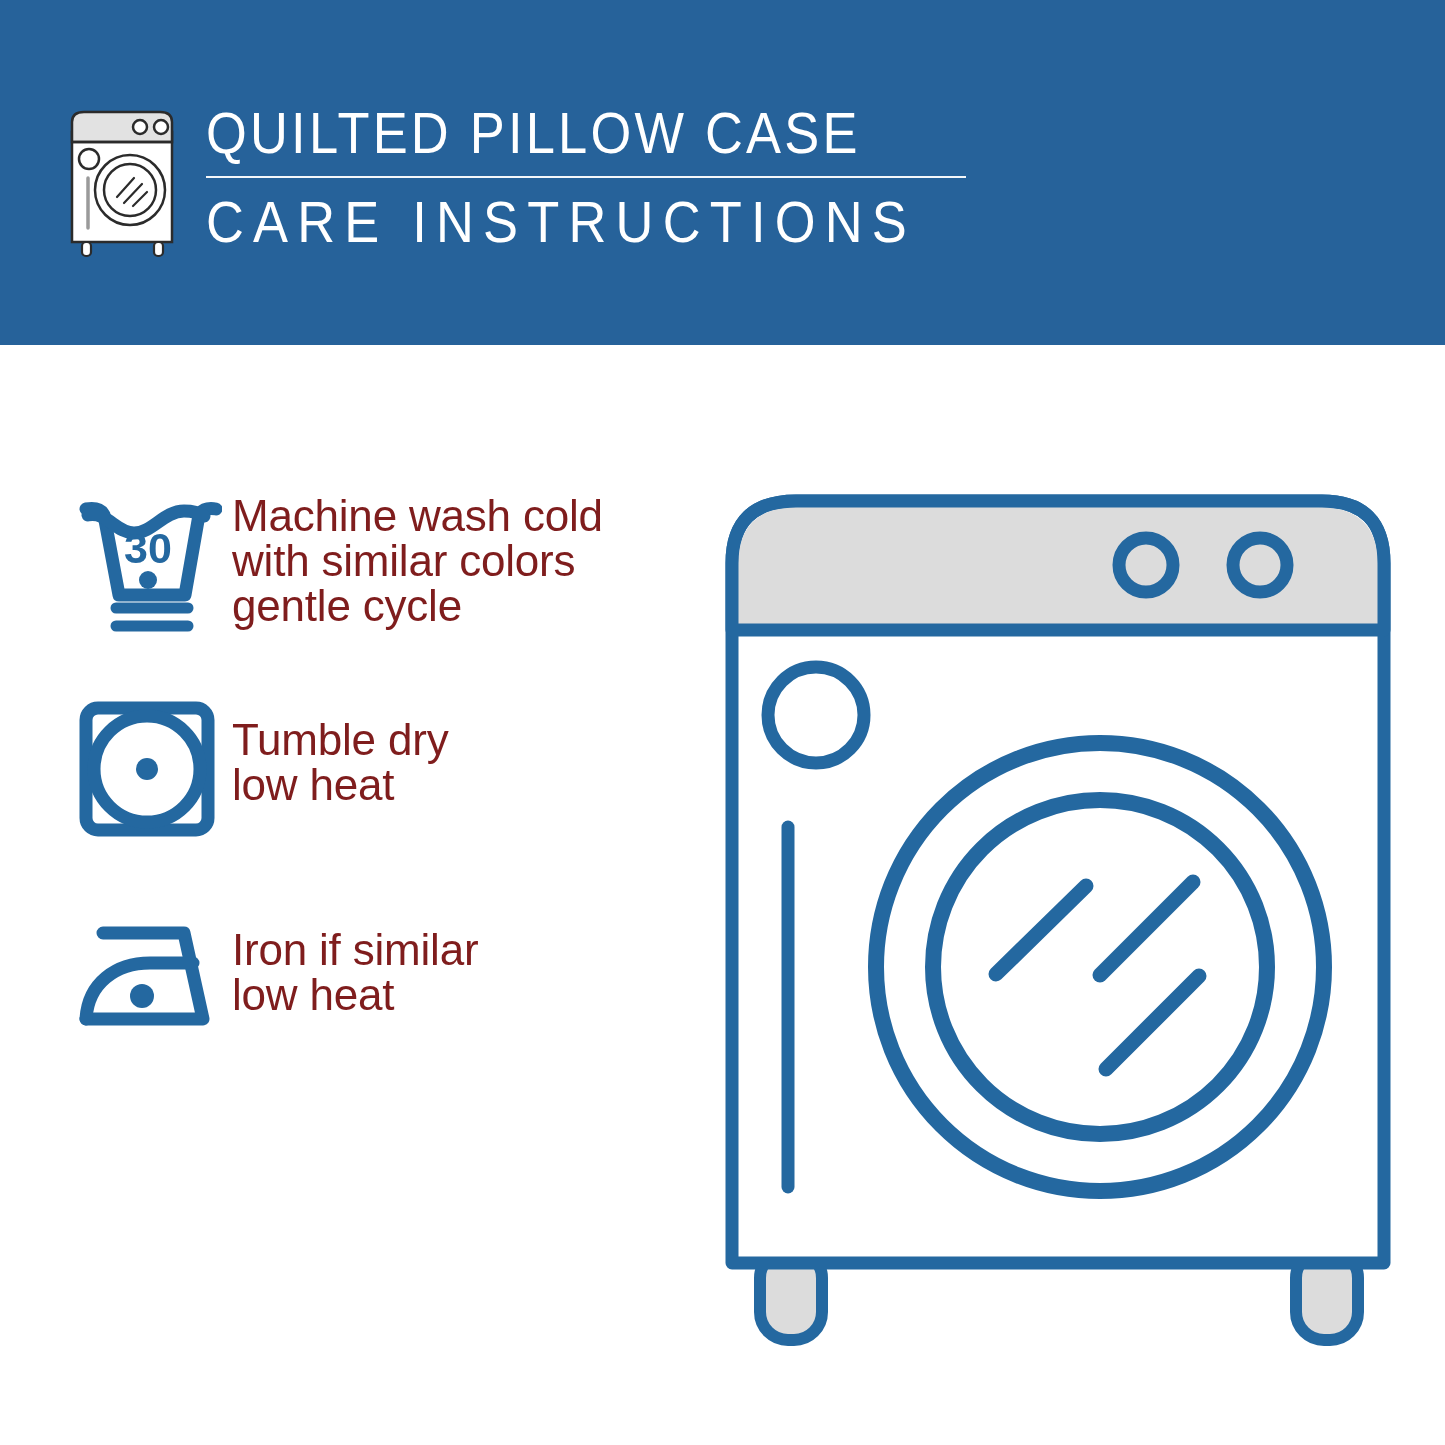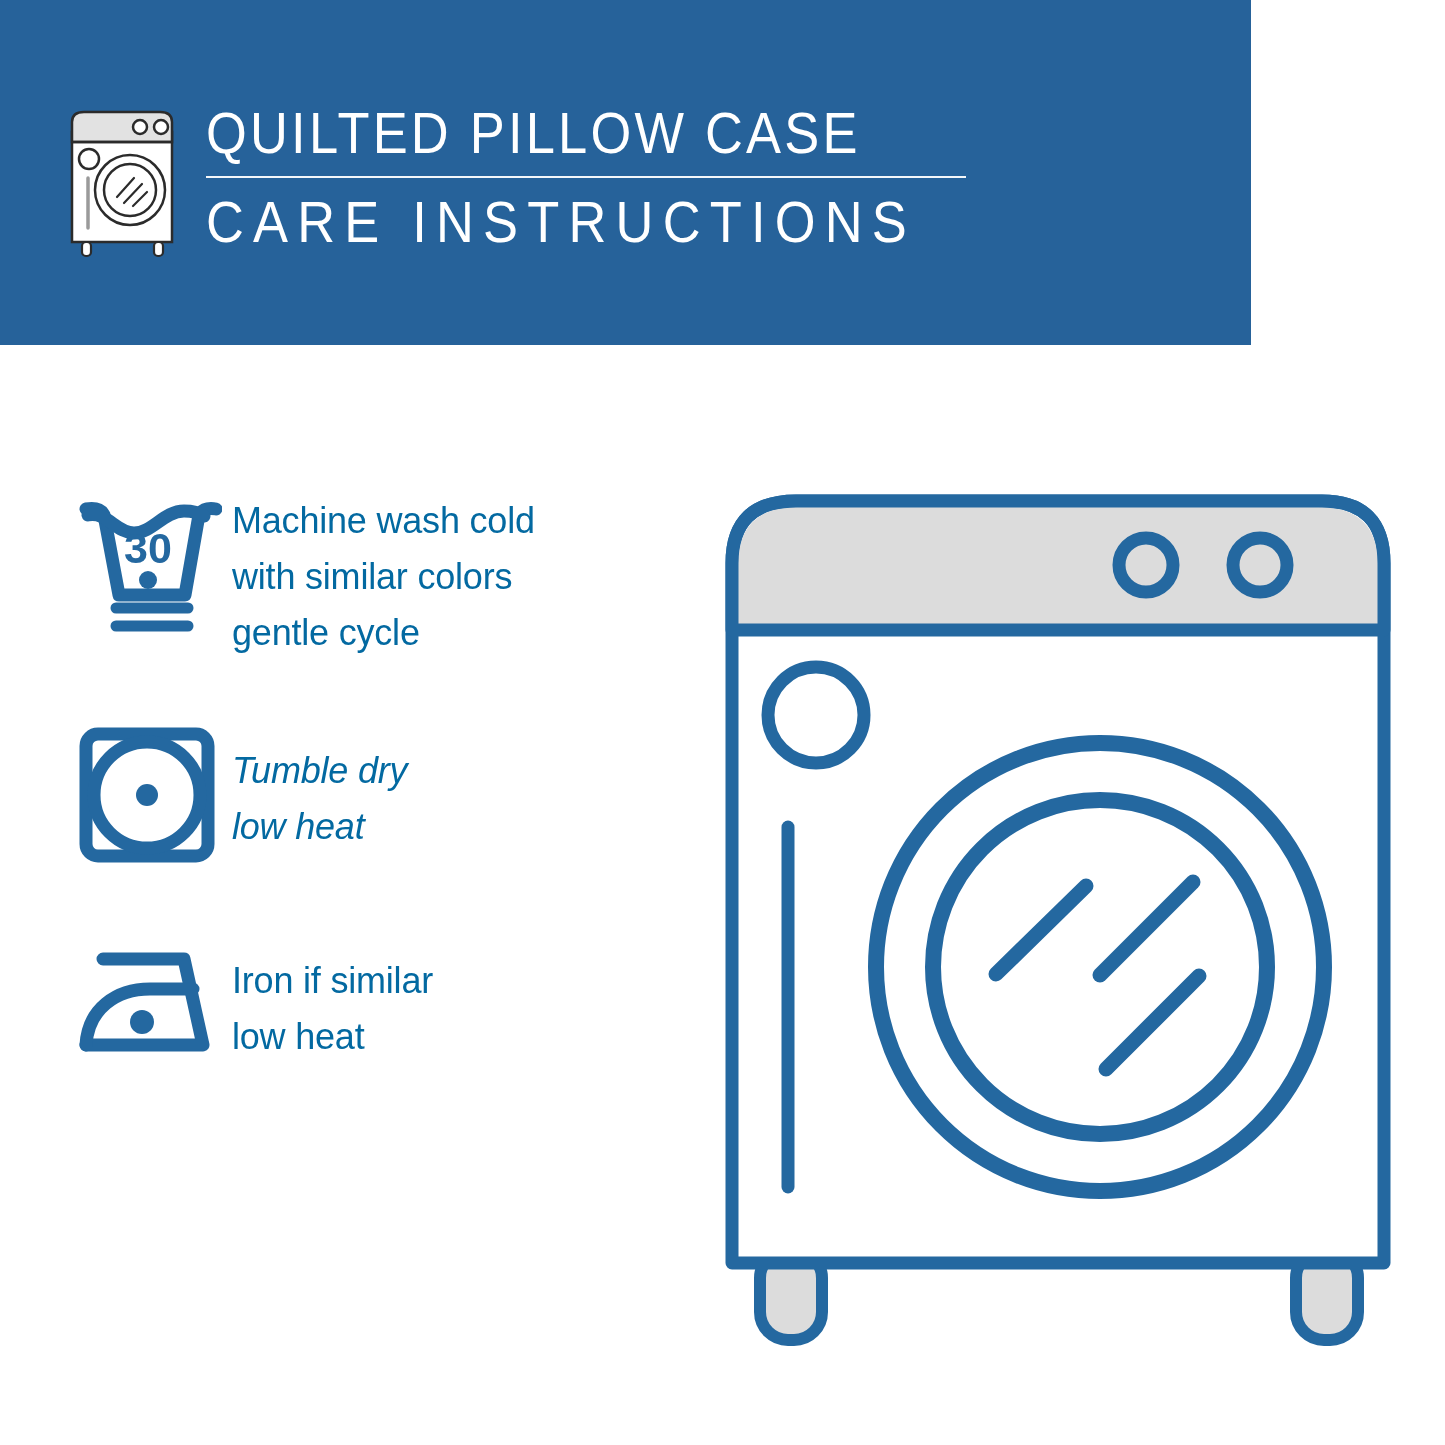--- a/index.html
+++ b/index.html
@@ -13,21 +13,21 @@
     font-family: "Liberation Sans", sans-serif;
     overflow: hidden;
     position: relative;
   }
 
   
   #header-band {
     position: absolute;
     left: 0;
     top: 0;
-    width: 1251px;
+    width: 1445px;
     height: 345px;
     background: #26629a;
   }
   #header-inner {
     position: absolute;
     left: 62px;
     top: 98px;
     display: flex;
     align-items: flex-start;
   }
@@ -96,31 +96,31 @@
   .care-symbol {
     flex: 0 0 auto;
     width: 160px;
     height: 150px;
     display: flex;
     align-items: center;
     justify-content: flex-start;
   }
   .care-label {
     flex: 1 1 auto;
-    color: #0369a1;
-    font-size: 36px;
-    line-height: 56px;
+    color: #7f1d1d;
+    font-size: 44px;
+    line-height: 45px;
     font-weight: 400;
     letter-spacing: -0.2px;
     padding-top: 14px;
     white-space: pre-line;
   }
   .row-wash .care-label   { padding-top: 8px; }
   .row-bleach .care-label { padding-top: 24px; }
-  .row-dry .care-label    { padding-top: 24px; font-style: italic; }
+  .row-dry .care-label    { padding-top: 24px; }
   .row-iron .care-label   { padding-top: 26px; }
 
   #washer-illustration {
     position: absolute;
     left: 718px;
     top: 130px;
     width: 680px;
     height: 880px;
   }
 </style>

